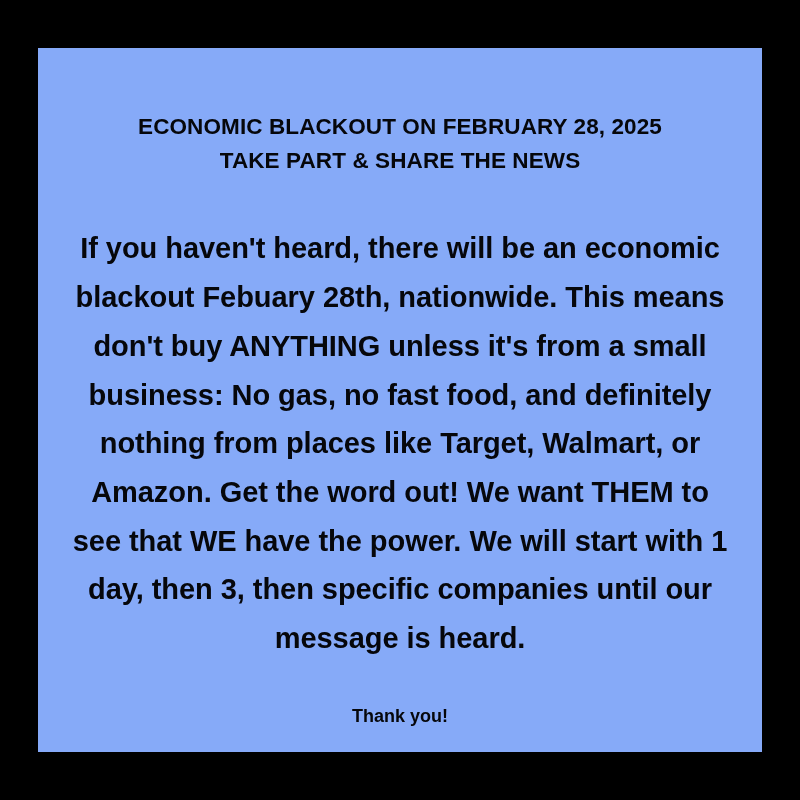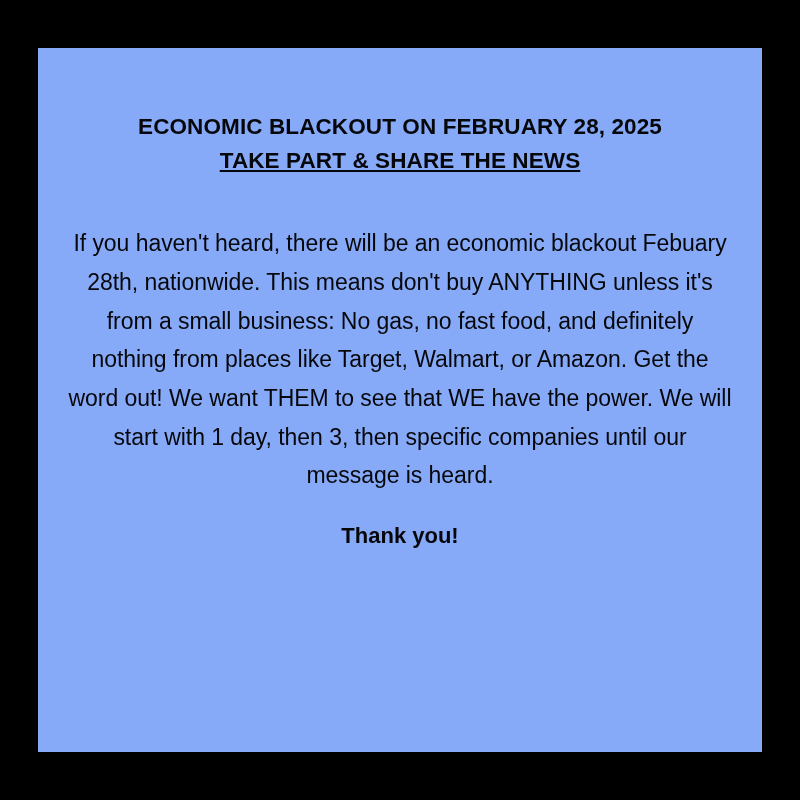--- a/index.html
+++ b/index.html
@@ -58,37 +58,36 @@
   }
   .headline {
     font-size: 22.5px;
     font-weight: bold;
     line-height: 1.52;
     letter-spacing: 0.1px;
     margin: 0 28px;
   }
   .headline .line2 {
     display: block;
-    text-decoration: underline;
   }
   .body-copy {
     margin: 46px 6px 12px 6px;
-    font-size: 23px;
-    font-weight: normal;
+    font-size: 29px;
+    font-weight: bold;
     line-height: 1.68;
     letter-spacing: -0.05px;
   }
   .spread {
     margin-top: 44px;
     font-size: 22.5px;
     font-weight: bold;
   }
   .thanks {
-    margin-top: 28px;
-    font-size: 22px;
+    margin-top: 43px;
+    font-size: 18px;
     font-weight: bold;
   }
 </style>
 </head>
 <body>
 
 <div class="poster">
   <div class="frame-outer"></div>
   <div class="band band-top"></div>
   <div class="band band-bottom"></div>

